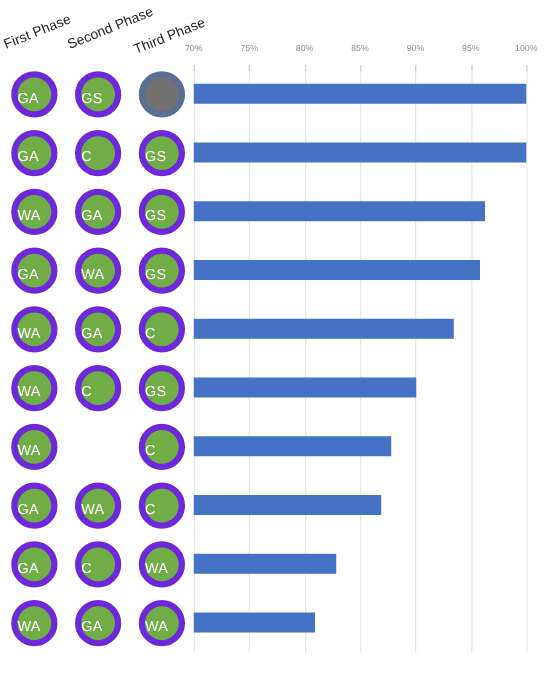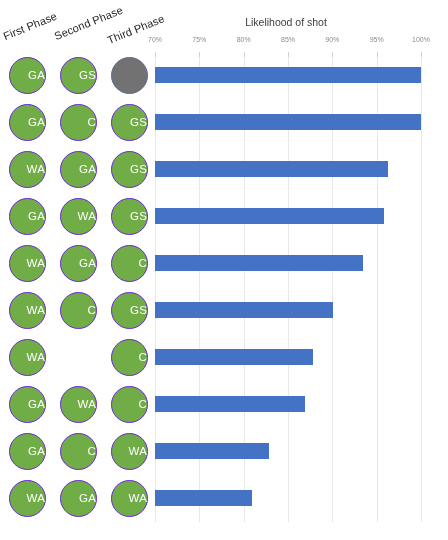--- a/index.html
+++ b/index.html
@@ -44,26 +44,26 @@
   .circle-row {
     position: relative;
     height: 47px;
   }
   .node {
     position: absolute;
     width: 37px;
     height: 37px;
     border-radius: 50%;
     background: #70AD47;
-    border: 1px solid #6d28d9;
+    border: 5px solid #6d28d9;
     box-sizing: border-box;
     color: #ffffff;
     font-size: 11.5px;
     line-height: 35px;
-    text-align: right;
+    text-align: left;
     top: 2px;
     letter-spacing: 0.2px;
   }
   .node.col0 { left: 9px; }
   .node.col1 { left: 60px; }
   .node.col2 { left: 111px; }
   .node.empty {
     background: #727272;
     border-color: #5B6F94;
   }
@@ -189,21 +189,20 @@
         <div class="node col2">WA</div>
       </div>
       <div class="circle-row">
         <div class="node col0">WA</div>
         <div class="node col1">GA</div>
         <div class="node col2">WA</div>
       </div>
     </div>
 
   <div class="chart">
-    <div class="chart-title">Likelihood of shot</div>
     <div class="axis-labels" id="axis-labels">
         <div class="axis-tick-label" style="left: 8px;">70%</div>
         <div class="axis-tick-label" style="left: 52.3333px;">75%</div>
         <div class="axis-tick-label" style="left: 96.6667px;">80%</div>
         <div class="axis-tick-label" style="left: 141px;">85%</div>
         <div class="axis-tick-label" style="left: 185.333px;">90%</div>
         <div class="axis-tick-label" style="left: 229.667px;">95%</div>
         <div class="axis-tick-label" style="left: 274px;">100%</div>
       </div>
     <div class="plot" id="plot">

